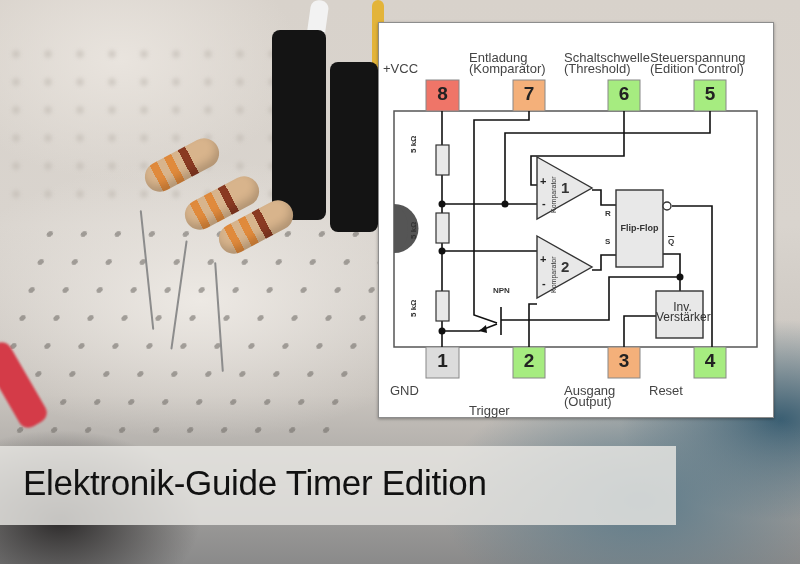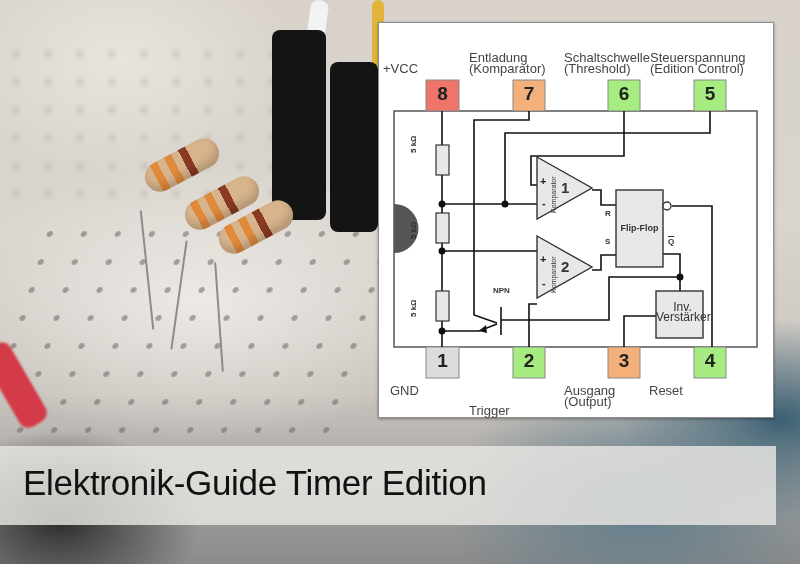--- a/index.html
+++ b/index.html
@@ -51,21 +51,21 @@
     box-shadow: 0 1px 3px rgba(0,0,0,0.35);
   }
   .panel svg { position: absolute; left: 0; top: 0; }
   .pin-label {
     position: absolute; width: 120px; text-align: left;
     font-size: 13px; font-weight: normal; color: #444; line-height: 11px;
   }
 
   
   .banner {
-    position: absolute; left: 0; top: 446px; width: 776px; height: 79px;
+    position: absolute; left: 0; top: 446px; width: 676px; height: 79px;
     background: rgba(232,230,227,0.82);
   }
   .banner-title {
     position: absolute; left: 23px; top: 17px;
     font-size: 35px; font-weight: normal; color: #111;
     letter-spacing: -0.3px; white-space: nowrap;
   }
 </style>
 </head>
 <body>

